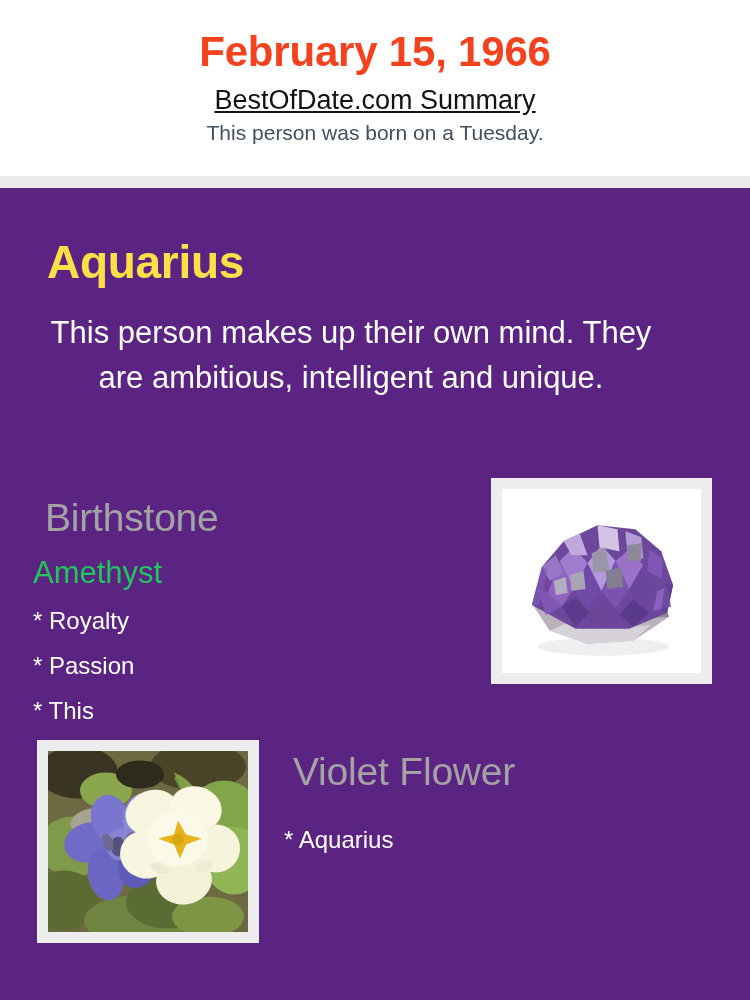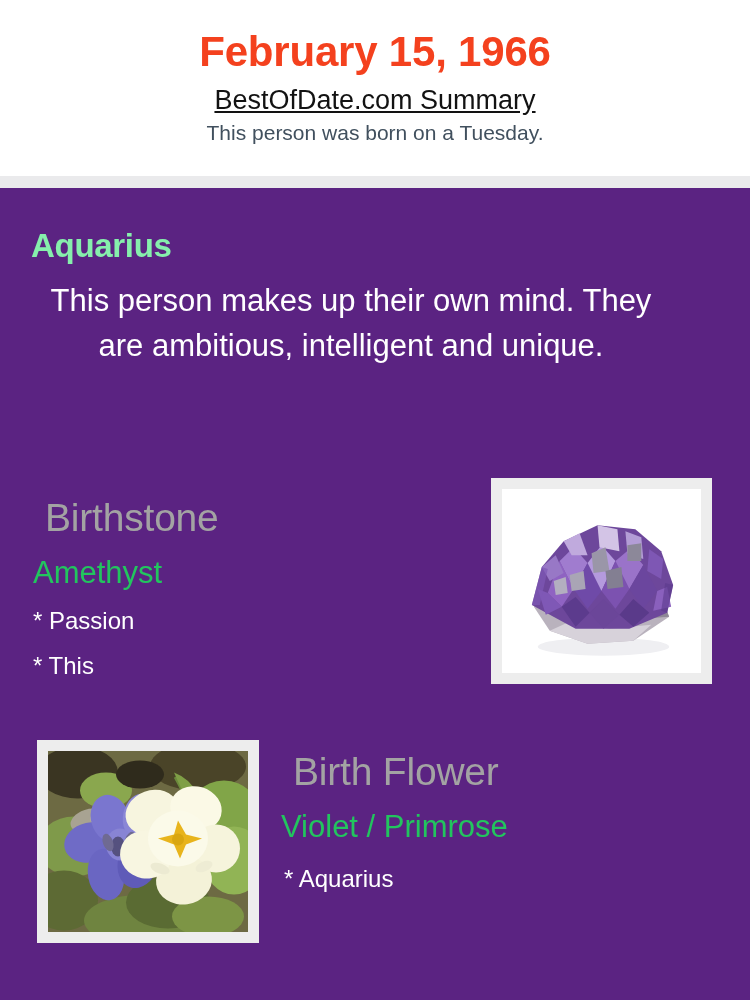--- a/index.html
+++ b/index.html
@@ -82,24 +82,24 @@
   }
 
   
   .zodiac {
     position: absolute;
     left: 31px;
     top: 32px;
     width: 660px;
   }
   .zodiac-title {
-    margin: 0;
-    font-size: 33px;
+    margin: 16px;
+    font-size: 46px;
     font-weight: bold;
-    color: #86efac;
+    color: #fde047;
     line-height: 52px;
     letter-spacing: -0.3px;
   }
   .zodiac-desc {
     margin: 0;
     padding-top: 6px;
     font-size: 31px;
     font-weight: normal;
     color: #ffffff;
     line-height: 45px;
@@ -214,20 +214,21 @@
 
     <div class="zodiac">
       <h2 class="zodiac-title">Aquarius</h2>
       <p class="zodiac-desc">This person makes up their own mind. They are ambitious, intelligent and unique.</p>
     </div>
 
     <div class="birthstone-text">
       <h2 class="section-title">Birthstone</h2>
       <div class="section-value">Amethyst</div>
       <ul class="trait-list">
+        <li class="trait-item">* Royalty</li>
         <li class="trait-item">* Passion</li>
         <li class="trait-item">* This</li>
       </ul>
     </div>
 
     <div class="photo-frame frame-amethyst">
       <div class="photo-inner amethyst-scene">
         <svg class="amethyst-svg" viewBox="0 0 200 184" preserveAspectRatio="xMidYMid meet">
           <rect x="0" y="0" width="200" height="184" fill="#ffffff"></rect>
           <ellipse cx="102" cy="158" rx="66" ry="9" fill="#efeff2"></ellipse>
@@ -315,21 +316,20 @@
             <path d="M130 70 L138 84 L154 88 L138 94 L132 108 L126 94 L110 88 L126 84 Z" fill="#e8b41c"></path>
             <circle cx="130" cy="89" r="6" fill="#d9a611"></circle>
             <ellipse cx="112" cy="118" rx="10" ry="5" fill="#ecead2" transform="rotate(20 112 118)"></ellipse>
             <ellipse cx="156" cy="116" rx="9" ry="5" fill="#eeecd4" transform="rotate(-24 156 116)"></ellipse>
           </g>
         </svg>
       </div>
     </div>
 
     <div class="flower-text">
-      <h2 class="section-title">Birth Flower</h2>
-      <div class="section-value">Violet / Primrose</div>
+      <h2 class="section-title">Violet Flower</h2>
       <ul class="trait-list">
         <li class="trait-item">* Aquarius</li>
       </ul>
     </div>
 
   </div>
 </div>
 
 </body></html>

